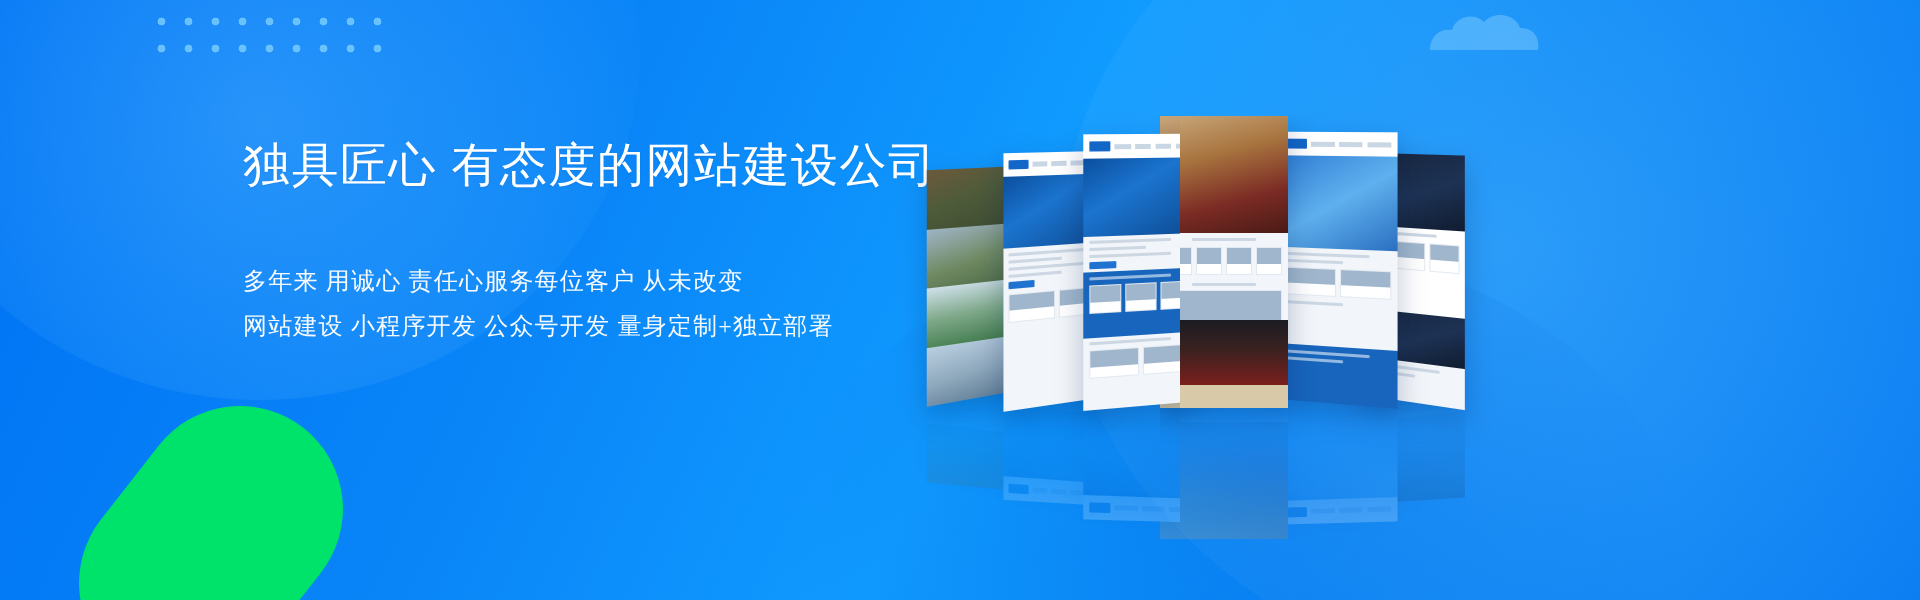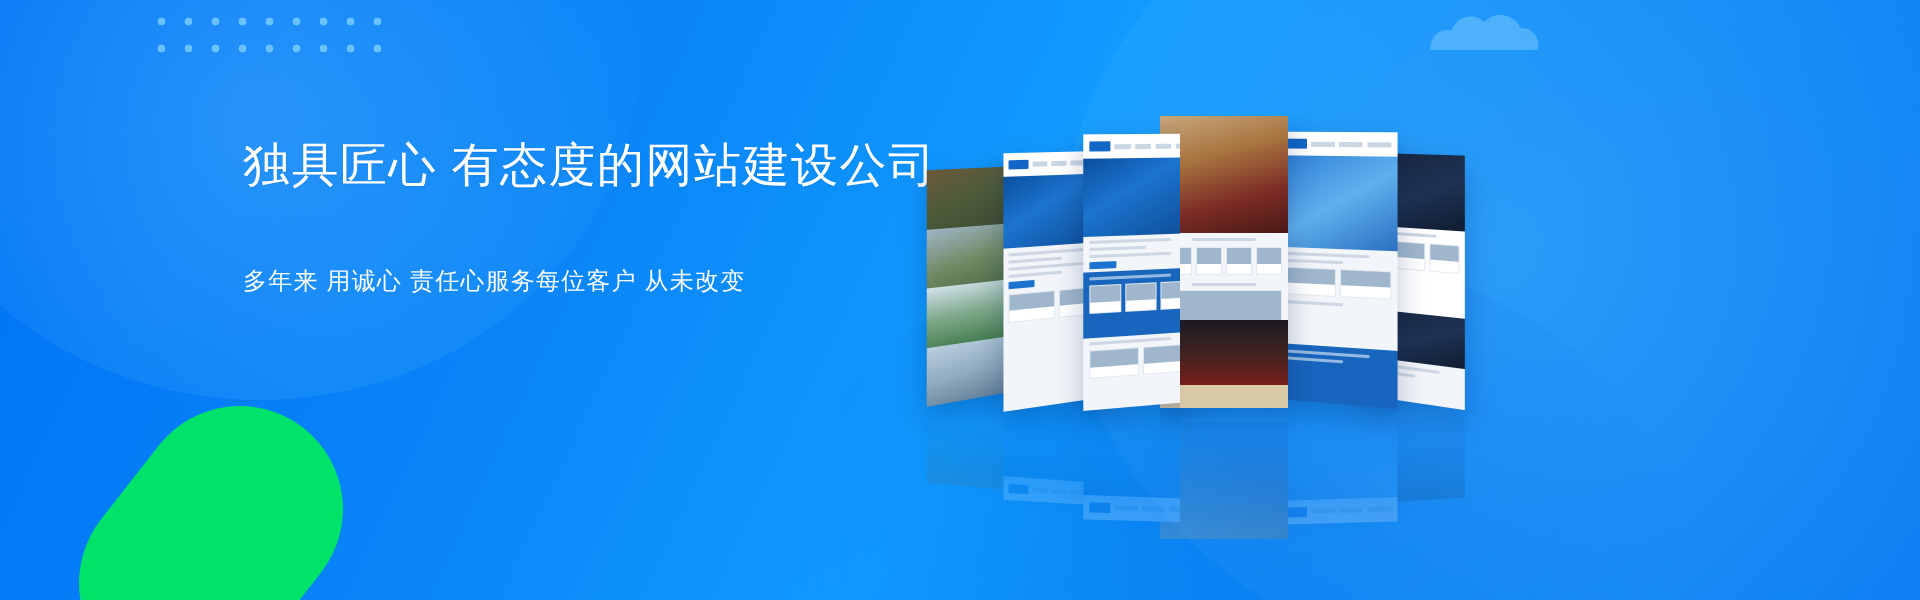--- a/index.html
+++ b/index.html
@@ -102,20 +102,21 @@
     margin-top: 75px;
   }
   .subline {
     color: #ffffff;
     font-size: 24px;
     line-height: 1.0;
     letter-spacing: 1.2px;
     white-space: nowrap;
     margin-bottom: 21px;
     opacity: 0.97;
+    font-family: Liberation Serif, serif;
   }
   .subline:last-child { margin-bottom: 0; }
 
   
   .collage {
     position: absolute;
     left: 905px;
     top: 110px;
     width: 560px;
     height: 300px;
@@ -207,20 +208,21 @@
   <svg class="cloud" viewBox="0 0 120 46">
     <path d="M6 44 C6 30 16 22 28 24 C32 10 50 6 60 16 C70 4 92 8 96 22 C110 22 116 32 114 44 Z" fill="#8fd4ff"></path>
   </svg>
 
   <div class="green-capsule"></div>
 
   <div class="copy">
     <div class="headline">独具匠心 有态度的网站建设公司</div>
     <div class="sub-wrap">
       <div class="subline">多年来 用诚心 责任心服务每位客户 从未改变</div>
+      <div class="subline">网站建设 小程序开发 公众号开发 量身定制+独立部署</div>
     </div>
   </div>
 
   <div class="collage">
     <div class="shots">
 
       <div class="shot s1">
         <div class="mini">
           <div class="strip ph-aerial"></div>
           <div class="strip ph-road"></div>

